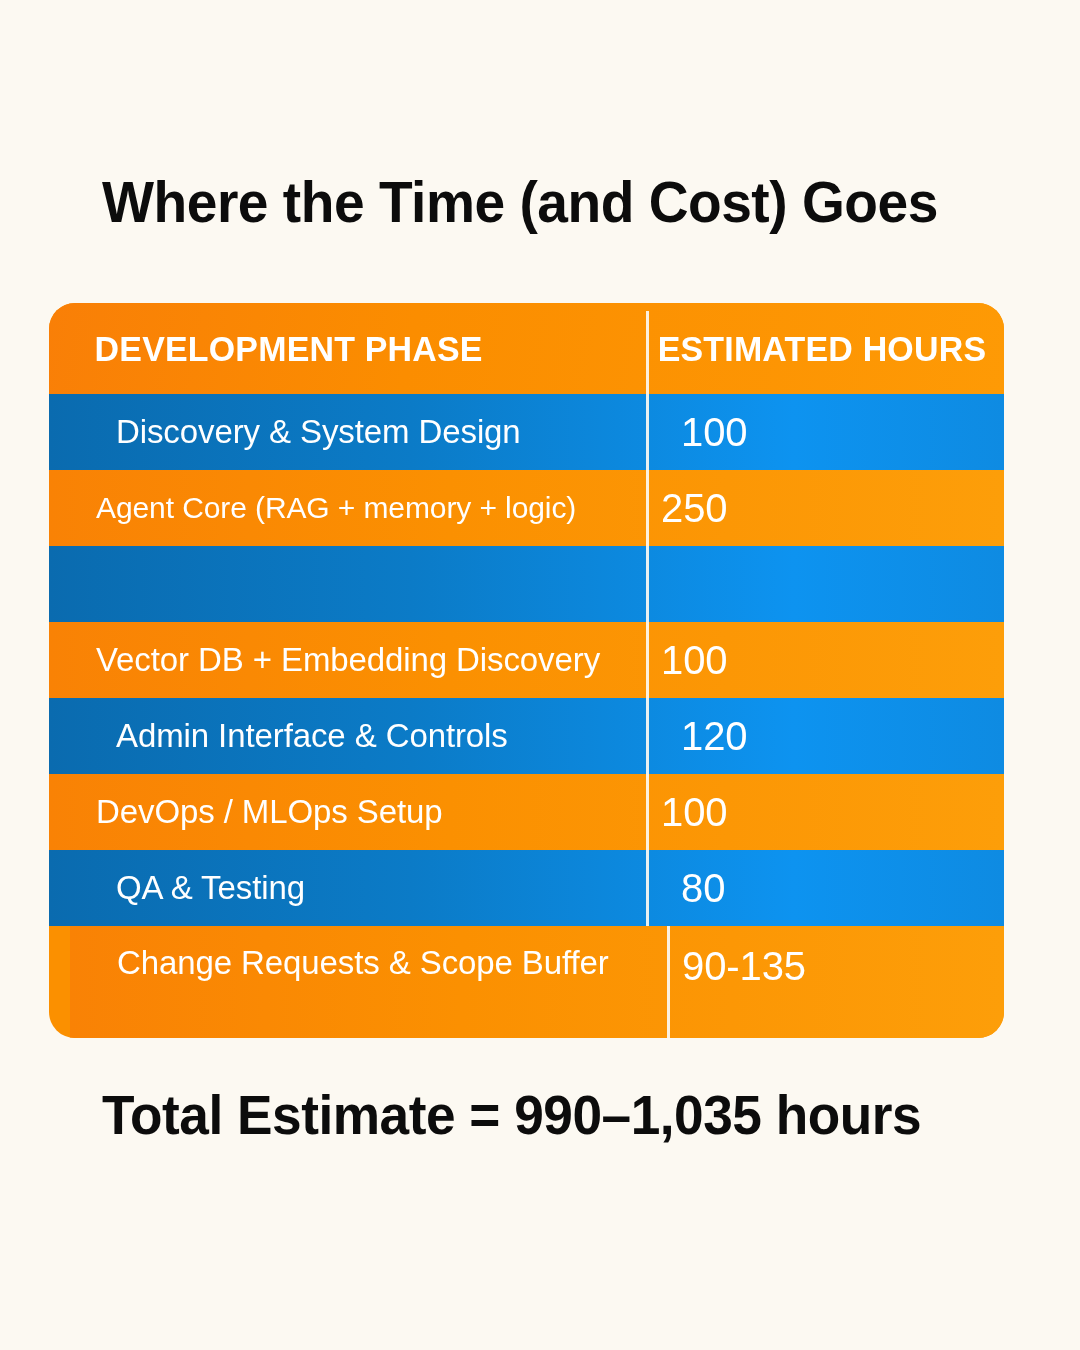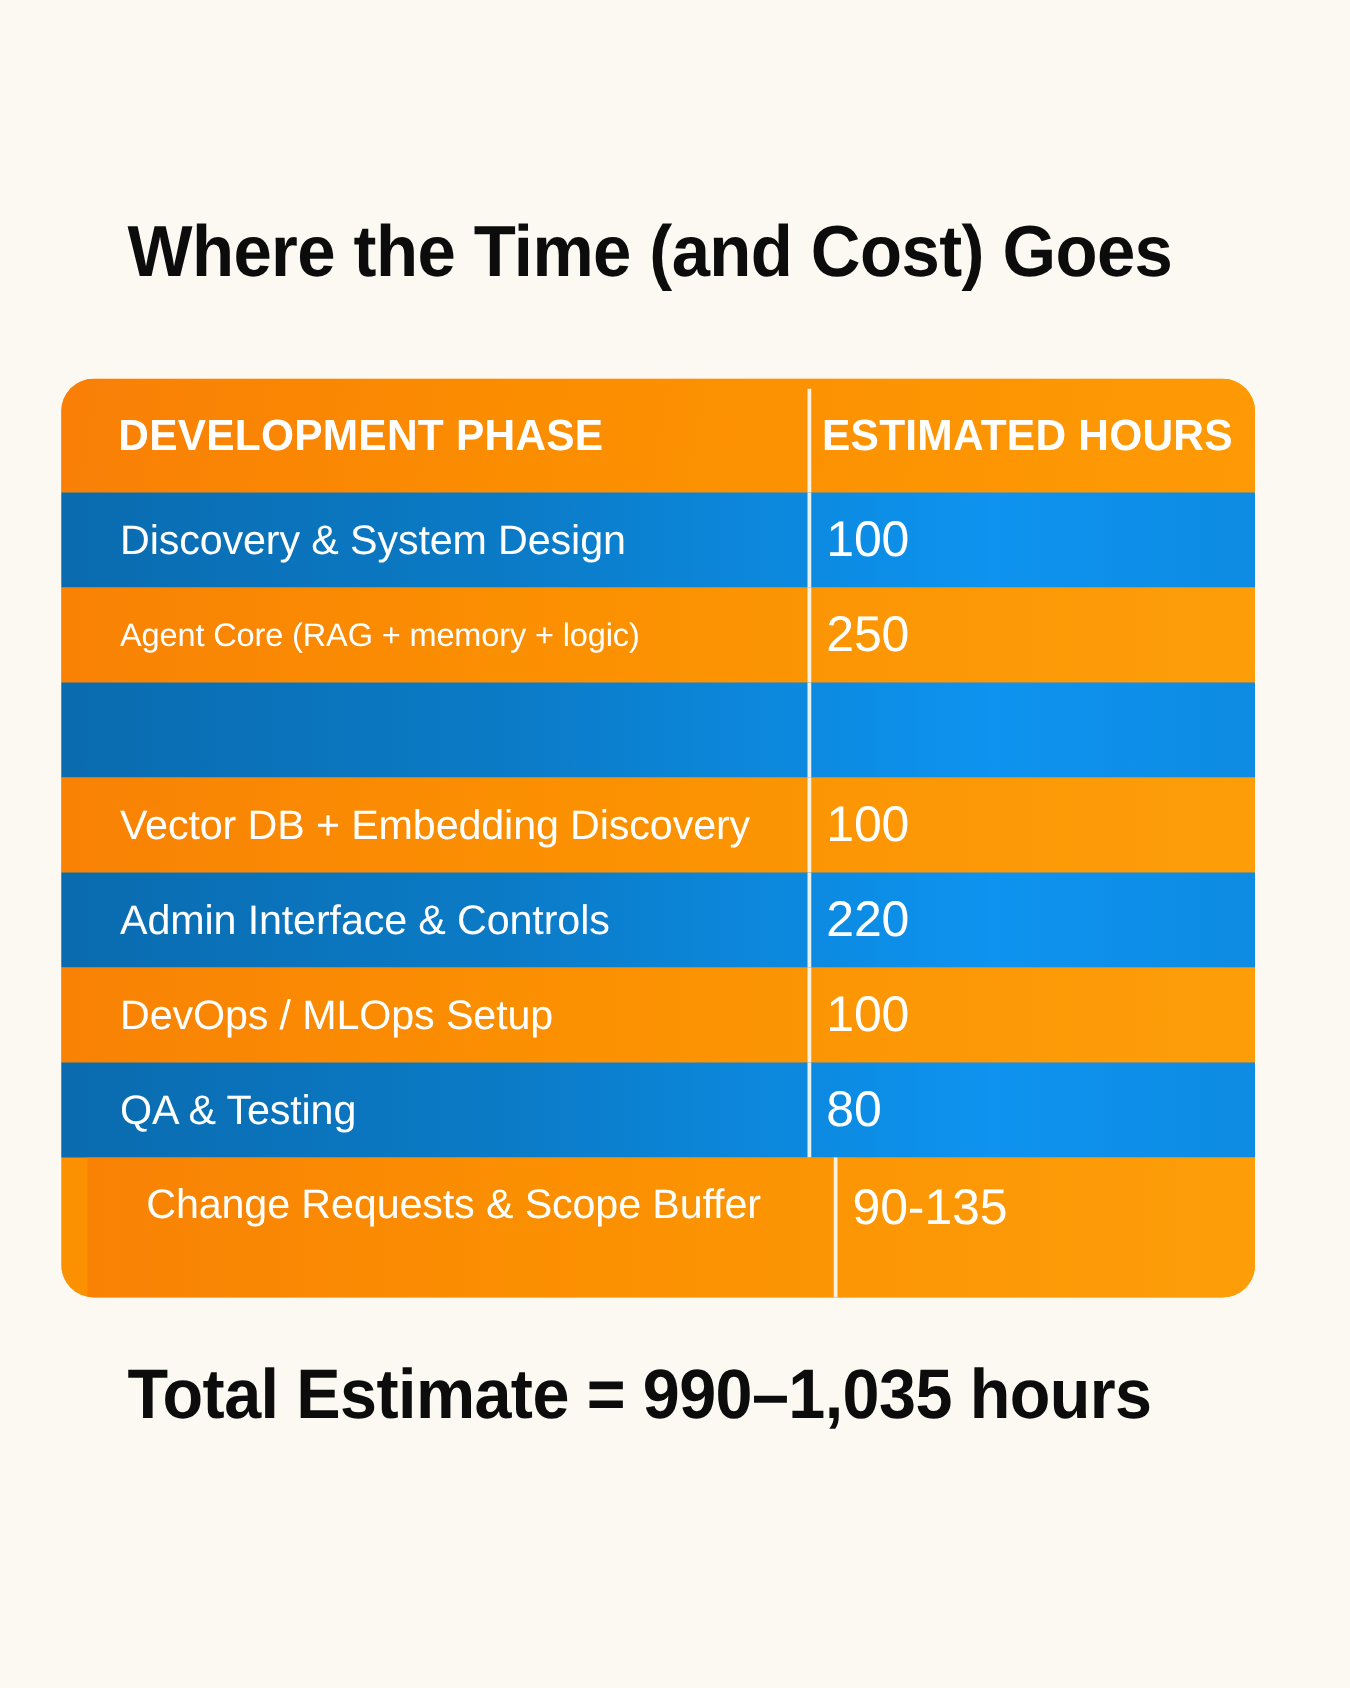--- a/index.html
+++ b/index.html
@@ -57,20 +57,21 @@
     height: 76px;
     box-sizing: border-box;
   }
 
   .row-head {
     height: 91px;
     background: linear-gradient(100deg, #F97F07 0%, #FB8D00 38%, #FE9A05 100%);
   }
   .row-blue {
     background: linear-gradient(90deg, #0A6BAF 0%, #0B7BC7 38%, #0D93F0 78%, #0E8BE2 100%);
+    padding-left: 20px;
   }
   .row-orange {
     background: linear-gradient(90deg, #F98205 0%, #FB9001 42%, #FD9E09 100%);
   }
   .row-last {
     height: 112px;
     align-items: flex-start;
     padding-top: 18px;
     margin-left: 21px;
   }
@@ -113,21 +114,21 @@
   }
   .row-body .cell-hours {
     font-weight: 400;
     font-size: 40px;
     letter-spacing: -0.1px;
     white-space: nowrap;
   }
 
   
   .row-body .cell-phase.tight {
-    font-size: 26px;
+    font-size: 30px;
   }
 
   
   .col-divider {
     position: absolute;
     left: 597px;
     top: 0;
     width: 3px;
     height: 100%;
     background: #FCF9F2;
@@ -187,21 +188,21 @@
 
     <div class="table-row row-body row-orange">
       <div class="cell-phase">Vector DB + Embedding Discovery</div>
       <div class="col-divider"></div>
       <div class="cell-hours">100</div>
     </div>
 
     <div class="table-row row-body row-blue">
       <div class="cell-phase">Admin Interface &amp; Controls</div>
       <div class="col-divider"></div>
-      <div class="cell-hours">220</div>
+      <div class="cell-hours">120</div>
     </div>
 
     <div class="table-row row-body row-orange">
       <div class="cell-phase">DevOps / MLOps Setup</div>
       <div class="col-divider"></div>
       <div class="cell-hours">100</div>
     </div>
 
     <div class="table-row row-body row-blue">
       <div class="cell-phase">QA &amp; Testing</div>

